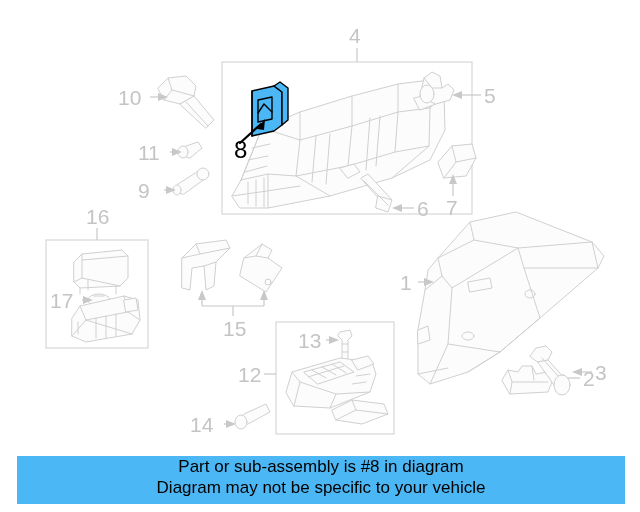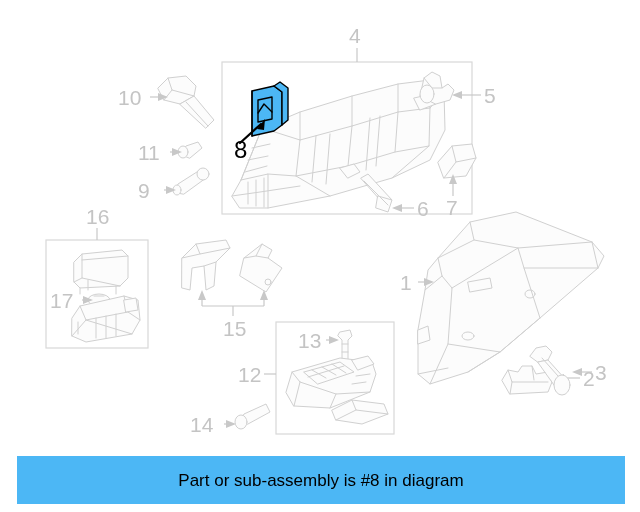--- a/index.html
+++ b/index.html
@@ -30,21 +30,20 @@
   .caption-bar {
     position: absolute;
     left: 17px;
     top: 456px;
     width: 608px;
     height: 48px;
     background: #4cb7f5;
     display: flex;
     flex-direction: column;
     align-items: center;
-    justify-content: center;
     box-sizing: border-box;
   }
   .caption-line {
     color: #000000;
     font-family: "Liberation Sans", sans-serif;
     font-size: 17px;
     line-height: 21px;
     white-space: nowrap;
     text-align: center;
   }
@@ -354,15 +353,16 @@
       <path class="part-line" d="M542 358 L558 376"></path>
     </g>
     <line class="leader" x1="592" y1="372" x2="578" y2="372"></line>
     <polygon class="leader-arrow" points="572,372 582,368 582,376"></polygon>
     <text class="callout-num" x="595" y="380">3</text>
 
   </svg>
 
   <div class="caption-bar">
     <div class="caption-line">Part or sub-assembly is #8 in diagram</div>
+    <div class="caption-line">Diagram may not be specific to your vehicle</div>
   </div>
 
 </div>
 
 </body></html>

